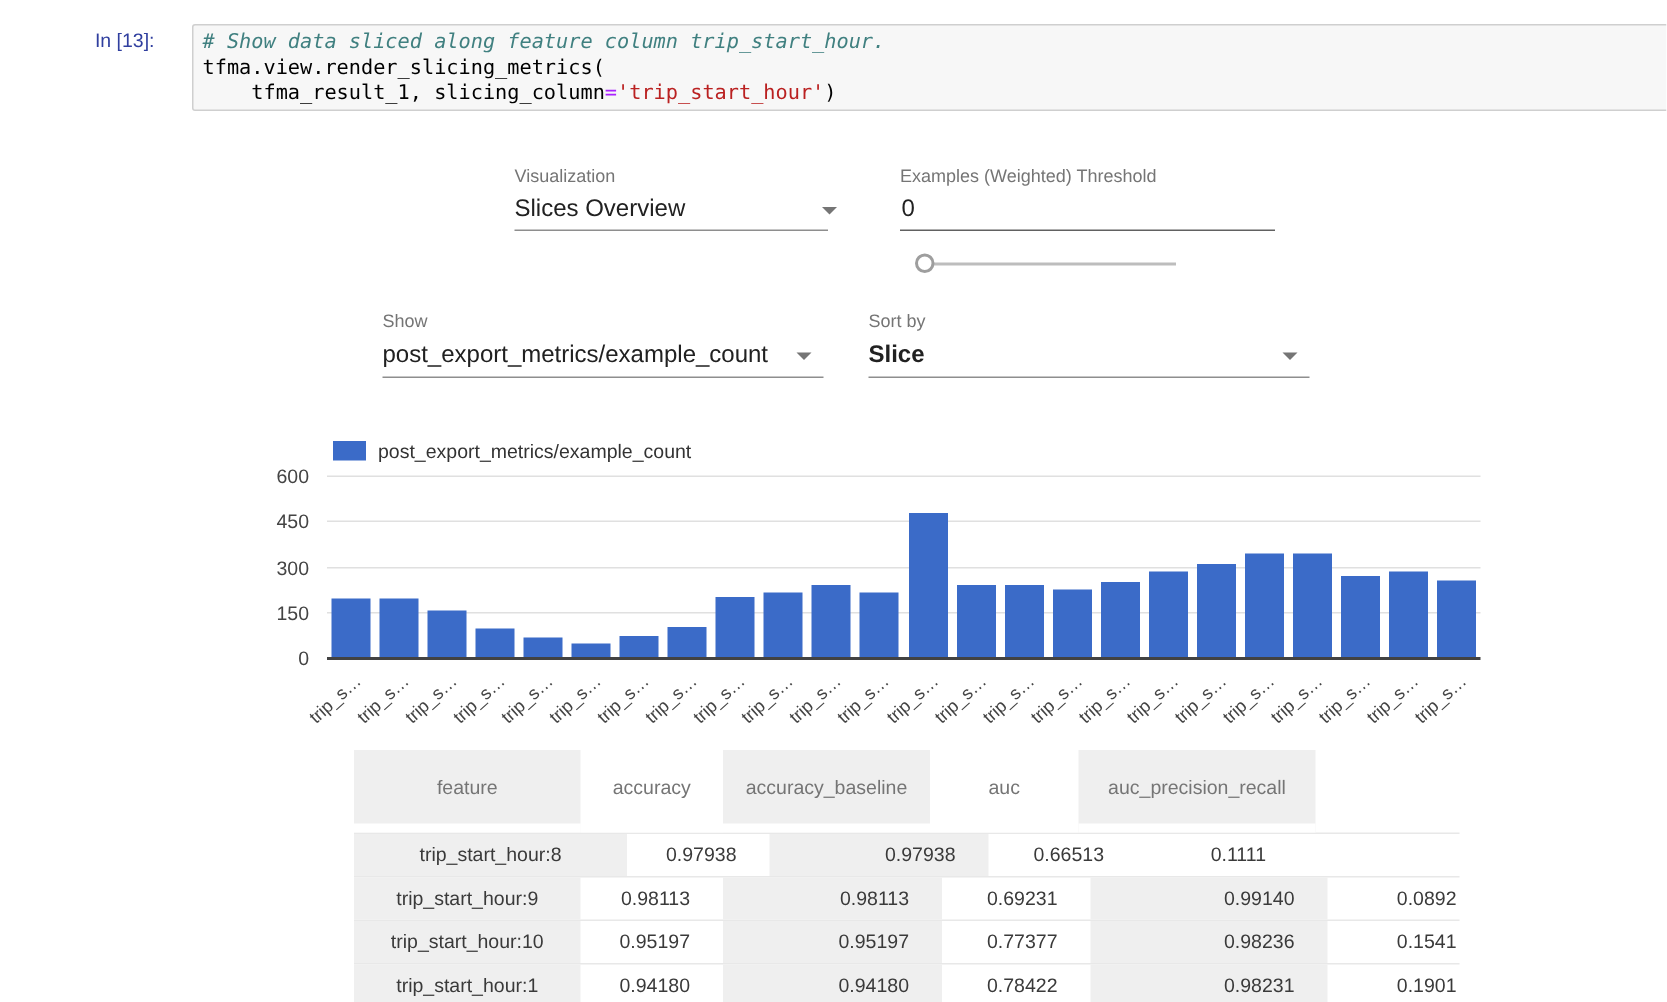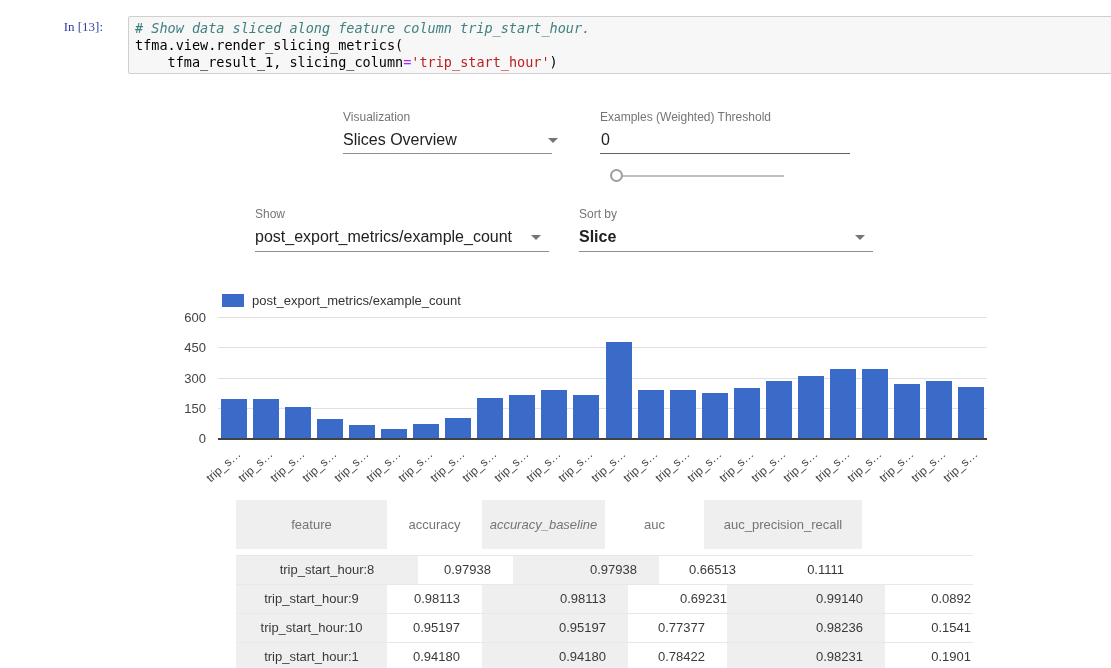--- a/index.html
+++ b/index.html
@@ -4,21 +4,21 @@
 <style>
   * { margin:0; padding:0; box-sizing:border-box; }
   html,body { background:#fff; }
   .page {
     position:relative; width:1111px; height:668px; background:#fff;
     overflow:hidden; font-family:"Liberation Sans", sans-serif;
   }
   
   .prompt {
     position:absolute; left:0; top:19px; width:103px; text-align:right;
-    font-family:Liberation Serif, serif; font-size:13px; color:#303f9f;
+    font-family:Liberation Sans, sans-serif; font-size:13px; color:#303f9f;
   }
   .code-box {
     position:absolute; left:128px; top:16px; width:985px; height:58px;
     background:#f7f7f7; border:1px solid #cfcfcf; border-radius:2px;
     padding:3px 6px; font-family:"DejaVu Sans Mono", monospace;
     font-size:13.5px; line-height:17px; color:#000; white-space:pre;
   }
   .seg-comment { color:#408080; font-style:italic; }
   .seg-plain   { color:#000000; }
   .seg-operator{ color:#aa22ff; }
@@ -163,36 +163,36 @@
       <div class="bar" style="left: 925.938px; top: 381.332px; width: 26px; height: 56.6683px; background: rgb(59, 107, 200);"></div>
       <div class="xtick" style="left: 838.938px; top: 447px;">trip_s…</div>
       <div class="bar" style="left: 957.979px; top: 386.777px; width: 26px; height: 51.2233px; background: rgb(59, 107, 200);"></div>
       <div class="xtick" style="left: 870.979px; top: 447px;">trip_s…</div>
     </div>
 
   <div class="tfma-table" id="tfma-table">
       <div class="trow thead-row">
         <div class="tcell stripe" style="width: 151px;">feature</div>
         <div class="tcell" style="width: 95px;">accuracy</div>
-        <div class="tcell stripe" style="width: 123px; font-style: italic;">accuracy_baseline</div>
+        <div class="tcell stripe" style="width: 138px;">accuracy_baseline</div>
         <div class="tcell" style="width: 99px;">auc</div>
         <div class="tcell stripe" style="width: 158px;">auc_precision_recall</div>
       </div>
       <div class="trow tbody-row">
         <div class="tcell stripe" style="width: 182px; text-align: center;">trip_start_hour:8</div>
         <div class="tcell" style="width: 95px; text-align: right; padding-right: 22px;">0.97938</div>
         <div class="tcell stripe" style="width: 146px; text-align: right; padding-right: 22px;">0.97938</div>
         <div class="tcell" style="width: 99px; text-align: right; padding-right: 22px;">0.66513</div>
         <div class="tcell" style="width: 88px; text-align: right; padding-right: 2px;">0.1111</div>
       </div>
       <div class="trow tbody-row">
         <div class="tcell stripe" style="width: 151px; text-align: center;">trip_start_hour:9</div>
         <div class="tcell" style="width: 95px; text-align: right; padding-right: 22px;">0.98113</div>
         <div class="tcell stripe" style="width: 146px; text-align: right; padding-right: 22px;">0.98113</div>
-        <div class="tcell" style="width: 99px; text-align: right; ">0.69231</div>
+        <div class="tcell" style="width: 99px; text-align: right; padding-right: 22px;">0.69231</div>
         <div class="tcell stripe" style="width: 158px; text-align: right; padding-right: 22px;">0.99140</div>
         <div class="tcell" style="width: 88px; text-align: right; padding-right: 2px;">0.0892</div>
       </div>
       <div class="trow tbody-row">
         <div class="tcell stripe" style="width: 151px; text-align: center;">trip_start_hour:10</div>
         <div class="tcell" style="width: 95px; text-align: right; padding-right: 22px;">0.95197</div>
         <div class="tcell stripe" style="width: 146px; text-align: right; padding-right: 22px;">0.95197</div>
         <div class="tcell" style="width: 99px; text-align: right; padding-right: 22px;">0.77377</div>
         <div class="tcell stripe" style="width: 158px; text-align: right; padding-right: 22px;">0.98236</div>
         <div class="tcell" style="width: 88px; text-align: right; padding-right: 2px;">0.1541</div>

